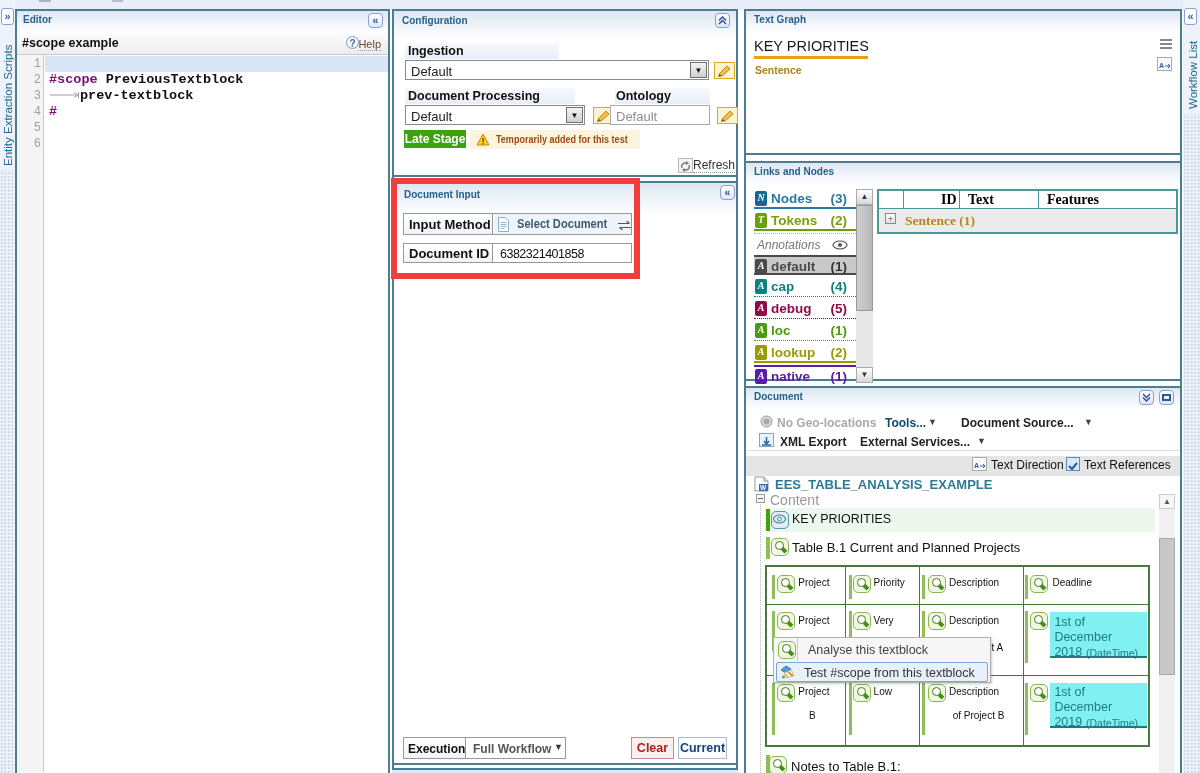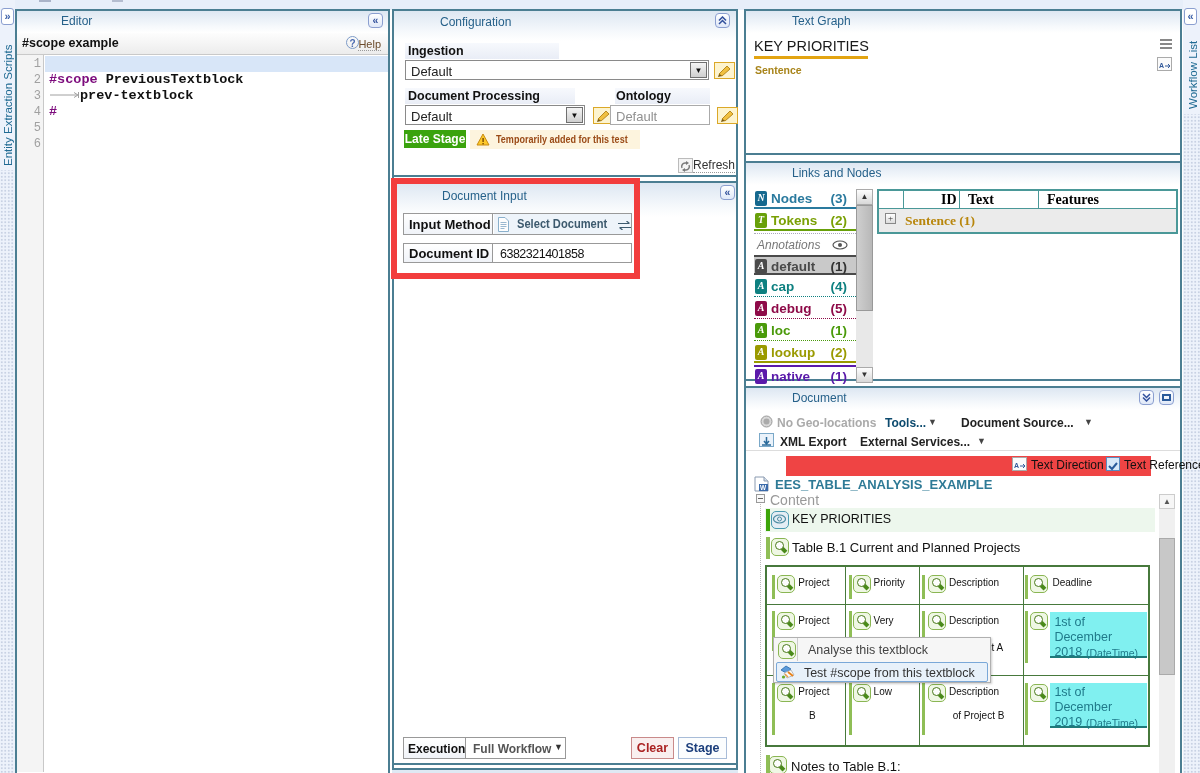--- a/index.html
+++ b/index.html
@@ -1,20 +1,20 @@
 <!DOCTYPE html>
 <html><head>
 <meta charset="utf-8">
 <style>
   * { margin:0; padding:0; box-sizing:border-box; }
   html,body { width:1200px; height:773px; overflow:hidden; background:#fff;
     font-family:"Liberation Sans", sans-serif; }
   .abs { position:absolute; }
   .panelborder { border:2px solid #4b7e92; }
-  .phead { font-weight:normal; font-size:12px; color:#26618a;margin-left:38px; }
+  .phead { font-weight:bold; font-size:10px; color:#26618a; }
   .dots { background-color:#edf2fb;
     background-image:radial-gradient(#c2cce0 0.6px, rgba(0,0,0,0) 0.75px);
     background-size:3.5px 3.5px; }
   .sbtn { position:absolute; width:13px; height:17px; background:#fff;
     border:1px solid #8b9fd0; border-radius:3px; color:#3a5fa8;
     font-size:11px; font-weight:bold; text-align:center; line-height:15px; }
   .hbtn { position:absolute; width:15px; height:15px;
     background:linear-gradient(#ffffff,#dfe8f8); border:1px solid #8b9fd0;
     border-radius:4px; color:#31509c; font-weight:bold; font-size:10.5px;
     text-align:center; line-height:13px; }
@@ -175,21 +175,21 @@
       <span style="position:absolute;left:96px;top:3px;font-size:12.5px;color:#111;letter-spacing:-0.5px;">6382321401858</span>
     </div>
 
     <div class="abs" style="left:9px;top:554px;width:163px;height:22px;border:1px solid #999;">
       <div style="position:absolute;left:0;top:0;width:62px;height:20px;background:linear-gradient(#fff,#f0f3f8);border-right:1px solid #999;"></div>
       <span style="position:absolute;left:4px;top:4px;font-size:12px;font-weight:bold;color:#111;text-align:right;">Execution</span>
       <span style="position:absolute;left:69px;top:4px;font-size:12px;font-weight:bold;color:#555;">Full Workflow</span>
       <span style="position:absolute;left:150px;top:4px;font-size:9px;color:#333;">▼</span>
     </div>
     <div class="abs" style="left:237px;top:554px;width:43px;height:22px;border:1px solid #c98a8a;background:#f9efef;text-align:center;line-height:20px;font-size:12.5px;font-weight:bold;color:#aa2222;">Clear</div>
-    <div class="abs" style="left:284px;top:554px;width:49px;height:22px;border:1px solid #a8bcd8;background:#fbfdfe;text-align:center;line-height:20px;font-size:12.5px;font-weight:bold;color:#1c3f7c;">Stage</div>
+    <div class="abs" style="left:284px;top:554px;width:49px;height:22px;border:1px solid #a8bcd8;background:#fbfdfe;text-align:center;line-height:20px;font-size:12.5px;font-weight:bold;color:#1c3f7c;">Current</div>
   </div>
 
   <div class="abs" style="left:0;top:759px;width:346px;height:5px;border-top:2px solid #4b7e92;background:#dfe9f4;"></div>
 
   <div class="abs" style="left:-1px;top:169px;width:249px;height:101px;border:6px solid #f23d3d;"></div>
 </div>
 
 <div class="abs" style="left:744px;top:9px;width:438px;height:764px;">
   <div class="abs" style="left:0;top:0;width:2px;height:764px;background:#4b7e92;"></div>
   <div class="abs" style="left:436px;top:0;width:2px;height:764px;background:#4b7e92;"></div>
@@ -309,21 +309,21 @@
       <div style="position:absolute;left:13px;top:23px;width:15px;height:14px;border:1px solid #7aa8c8;background:#eaf2fa;"><svg width="13" height="12">
             <path d="M6.5 1 V7 M4 5 L6.5 8 L9 5" stroke="#2a6a9a" stroke-width="1.5" fill="none"></path>
             <path d="M2 9 H11" stroke="#2a6a9a" stroke-width="1.5"></path>
           </svg></div>
       <span style="position:absolute;left:34px;top:25px;font-size:12px;font-weight:bold;color:#222;">XML Export</span>
       <span style="position:absolute;left:114px;top:25px;font-size:12px;font-weight:bold;color:#222;">External Services...</span>
       <span style="position:absolute;left:231px;top:26px;font-size:9px;color:#444;">▼</span>
     </div>
     <div class="abs" style="left:0;top:62px;width:434px;height:1px;background:#ddd;"></div>
 
-    <div class="abs" style="left:0;top:68px;width:365px;height:20px;background:#ef4444;white-space:nowrap;margin-left:40px;">
+    <div class="abs" style="left:0;top:68px;width:434px;height:20px;background:#e5e5e5;white-space:nowrap;">
       <div style="position:absolute;left:226px;top:1px;width:15px;height:14px;border:1px solid #aaa;background:#fbfbfb;"><svg width="13" height="12">
             <text x="1" y="8" font-size="7" fill="#335a9a" font-weight="bold">A</text>
             <path d="M7 6 H12 M10 4 L12 6 L10 8" stroke="#335a9a" fill="none"></path>
           </svg></div>
       <span style="position:absolute;left:245px;top:2px;font-size:12px;color:#111;">Text Direction</span>
       <div style="position:absolute;left:320px;top:1px;width:14px;height:14px;border:1px solid #5a8ac0;background:#d8e8f8;"><svg width="12" height="12">
             <path d="M2 6 L5 9 L10 3" stroke="#2a5a9a" stroke-width="2" fill="none"></path>
           </svg></div>
       <span style="position:absolute;left:338px;top:2px;font-size:12px;color:#111;">Text References</span>
     </div>

